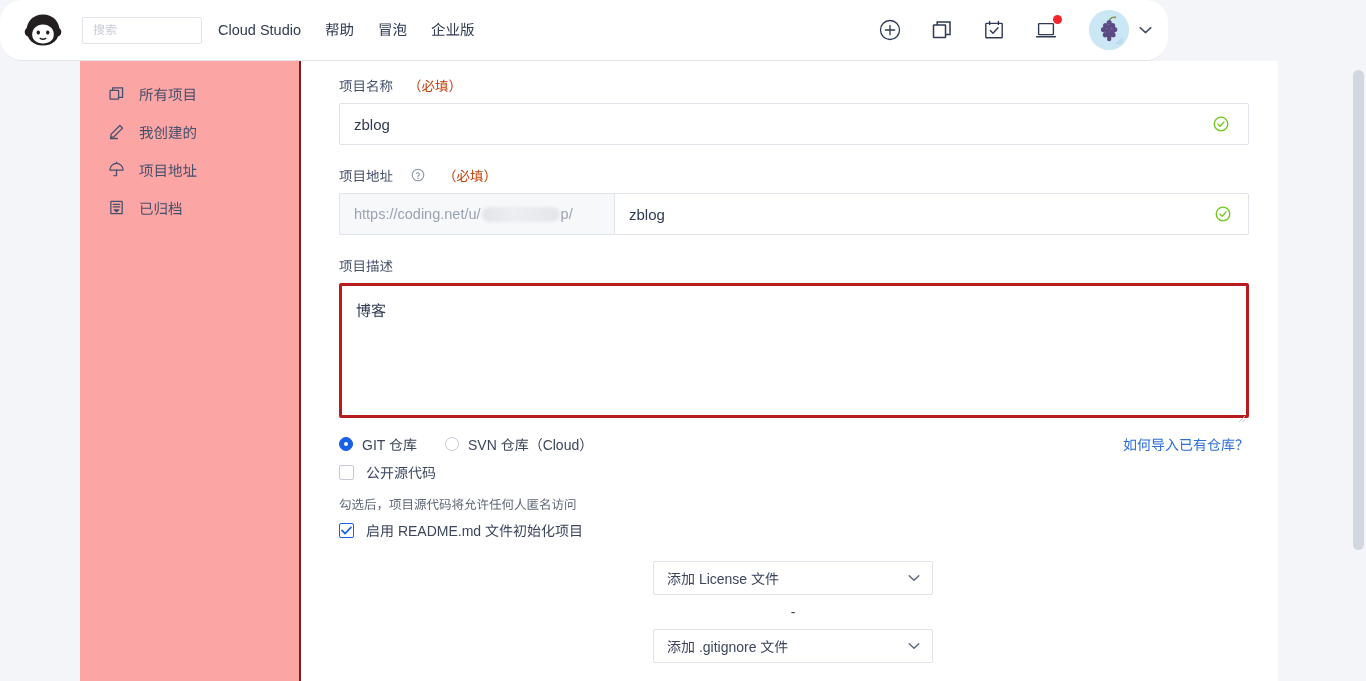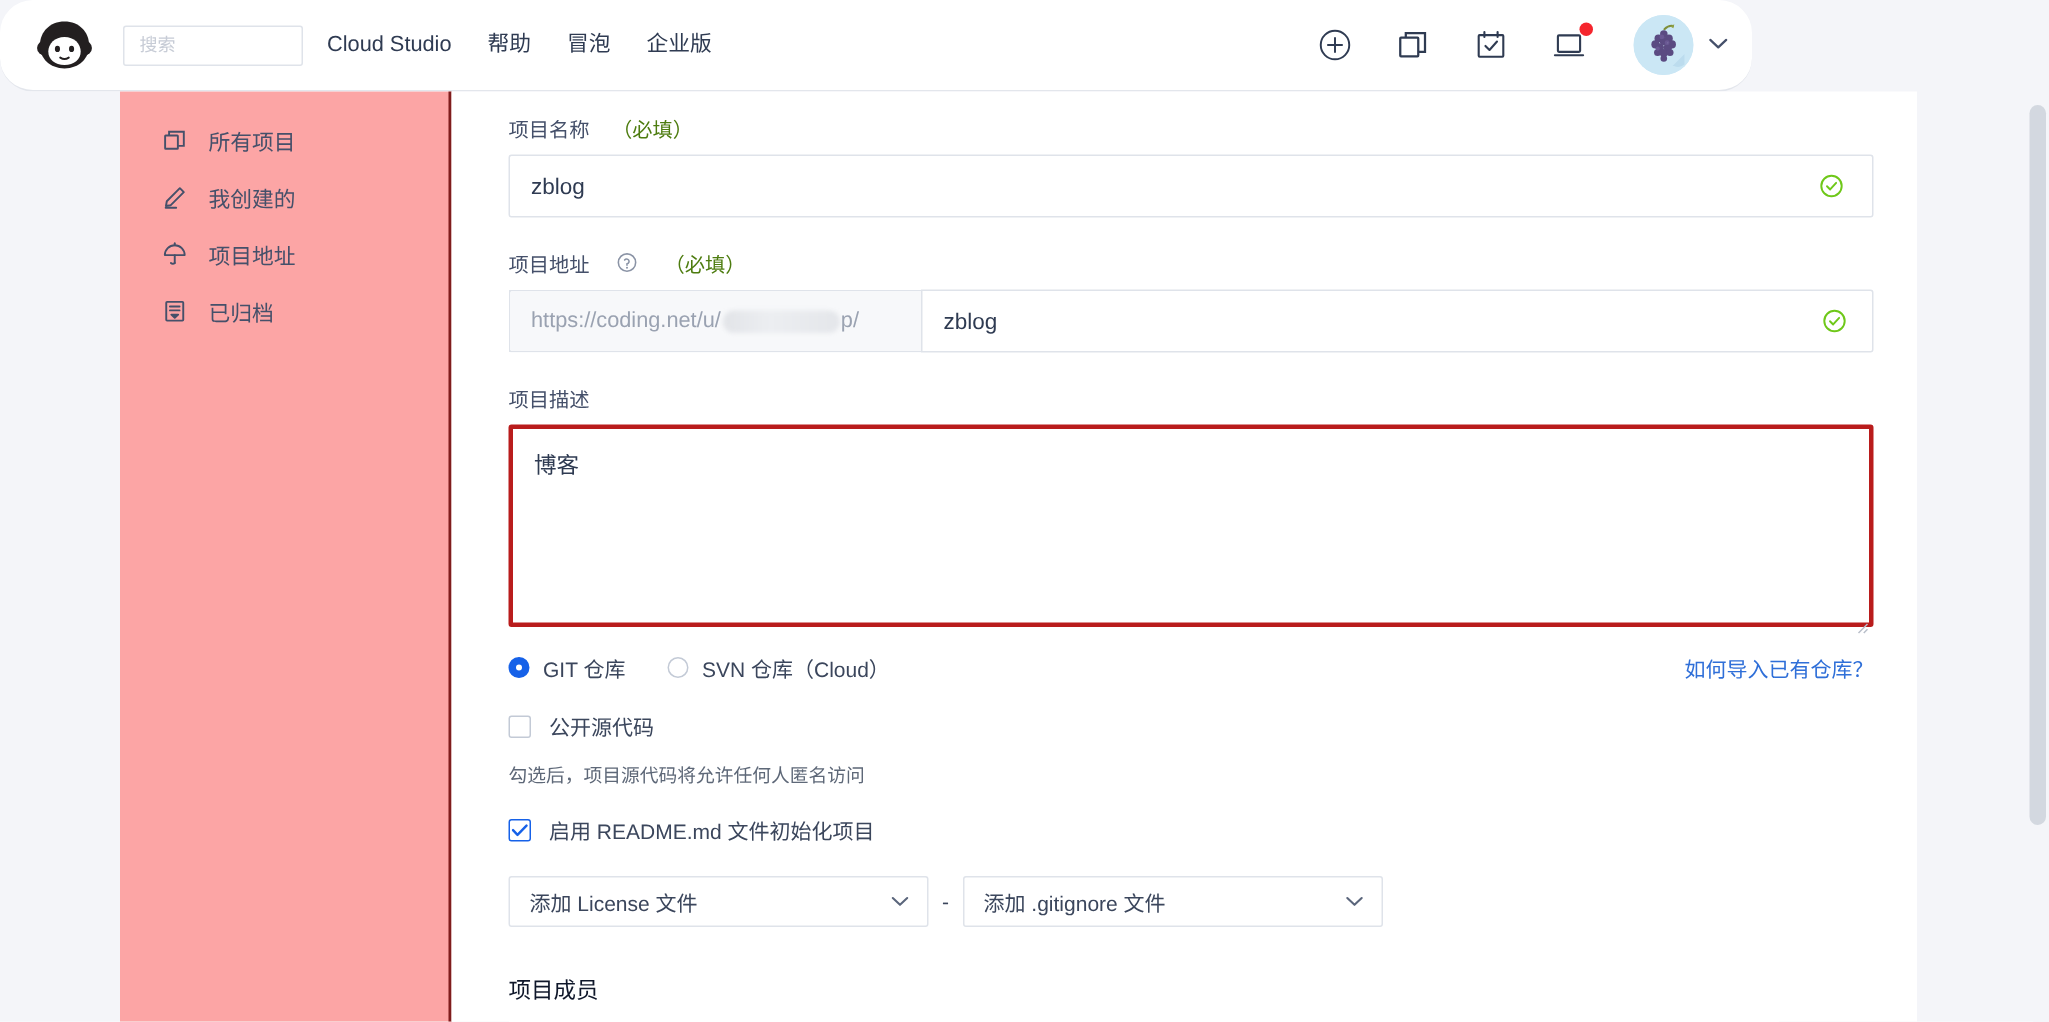--- a/index.html
+++ b/index.html
@@ -142,21 +142,21 @@
   .form {
     padding: 14px 31px 0 38px;
   }
   .field-label {
     font-size: 13.5px;
     color: #45506a;
     margin-bottom: 8px;
     display: flex; align-items: center;
     gap: 15px;
   }
-  .req { color: #4d7c0f; }
+  .req { color: #c2410c; }
   .help-ico {
     display: inline-flex;
     width: 14px; height: 14px;
     color: #8b94a6;
     margin: 0 3px;
   }
 
   .input-row { position: relative; margin-bottom: 20px; }
   .text-input {
     width: 910px; height: 42px;
@@ -278,21 +278,21 @@
     color: #2f6fd8;
     text-decoration: none;
     cursor: pointer;
     white-space: nowrap;
   }
 
   
   .check-row {
     display: flex; align-items: center;
     gap: 12px;
-    margin-top: 18px;
+    margin-top: 7px;
     cursor: pointer;
     width: fit-content;
   }
   .cbox {
     width: 15px; height: 15px;
     border: 1px solid #c3cad6;
     border-radius: 2px;
     background: #fff;
     flex: 0 0 15px;
     display: flex; align-items: center; justify-content: center;
@@ -305,20 +305,21 @@
     font-size: 12.5px;
     color: #5e6878;
     margin-top: 12px;
   }
 
   
   .select-row {
     display: flex; align-items: center;
     gap: 9px;
     margin-top: 21px;
+    flex-direction: column;
   }
   .sel {
     position: relative;
     height: 34px;
     border: 1px solid #dfe3ea;
     border-radius: 2px;
     background: #fff;
     display: flex; align-items: center;
     padding: 0 32px 0 13px;
     cursor: pointer;

